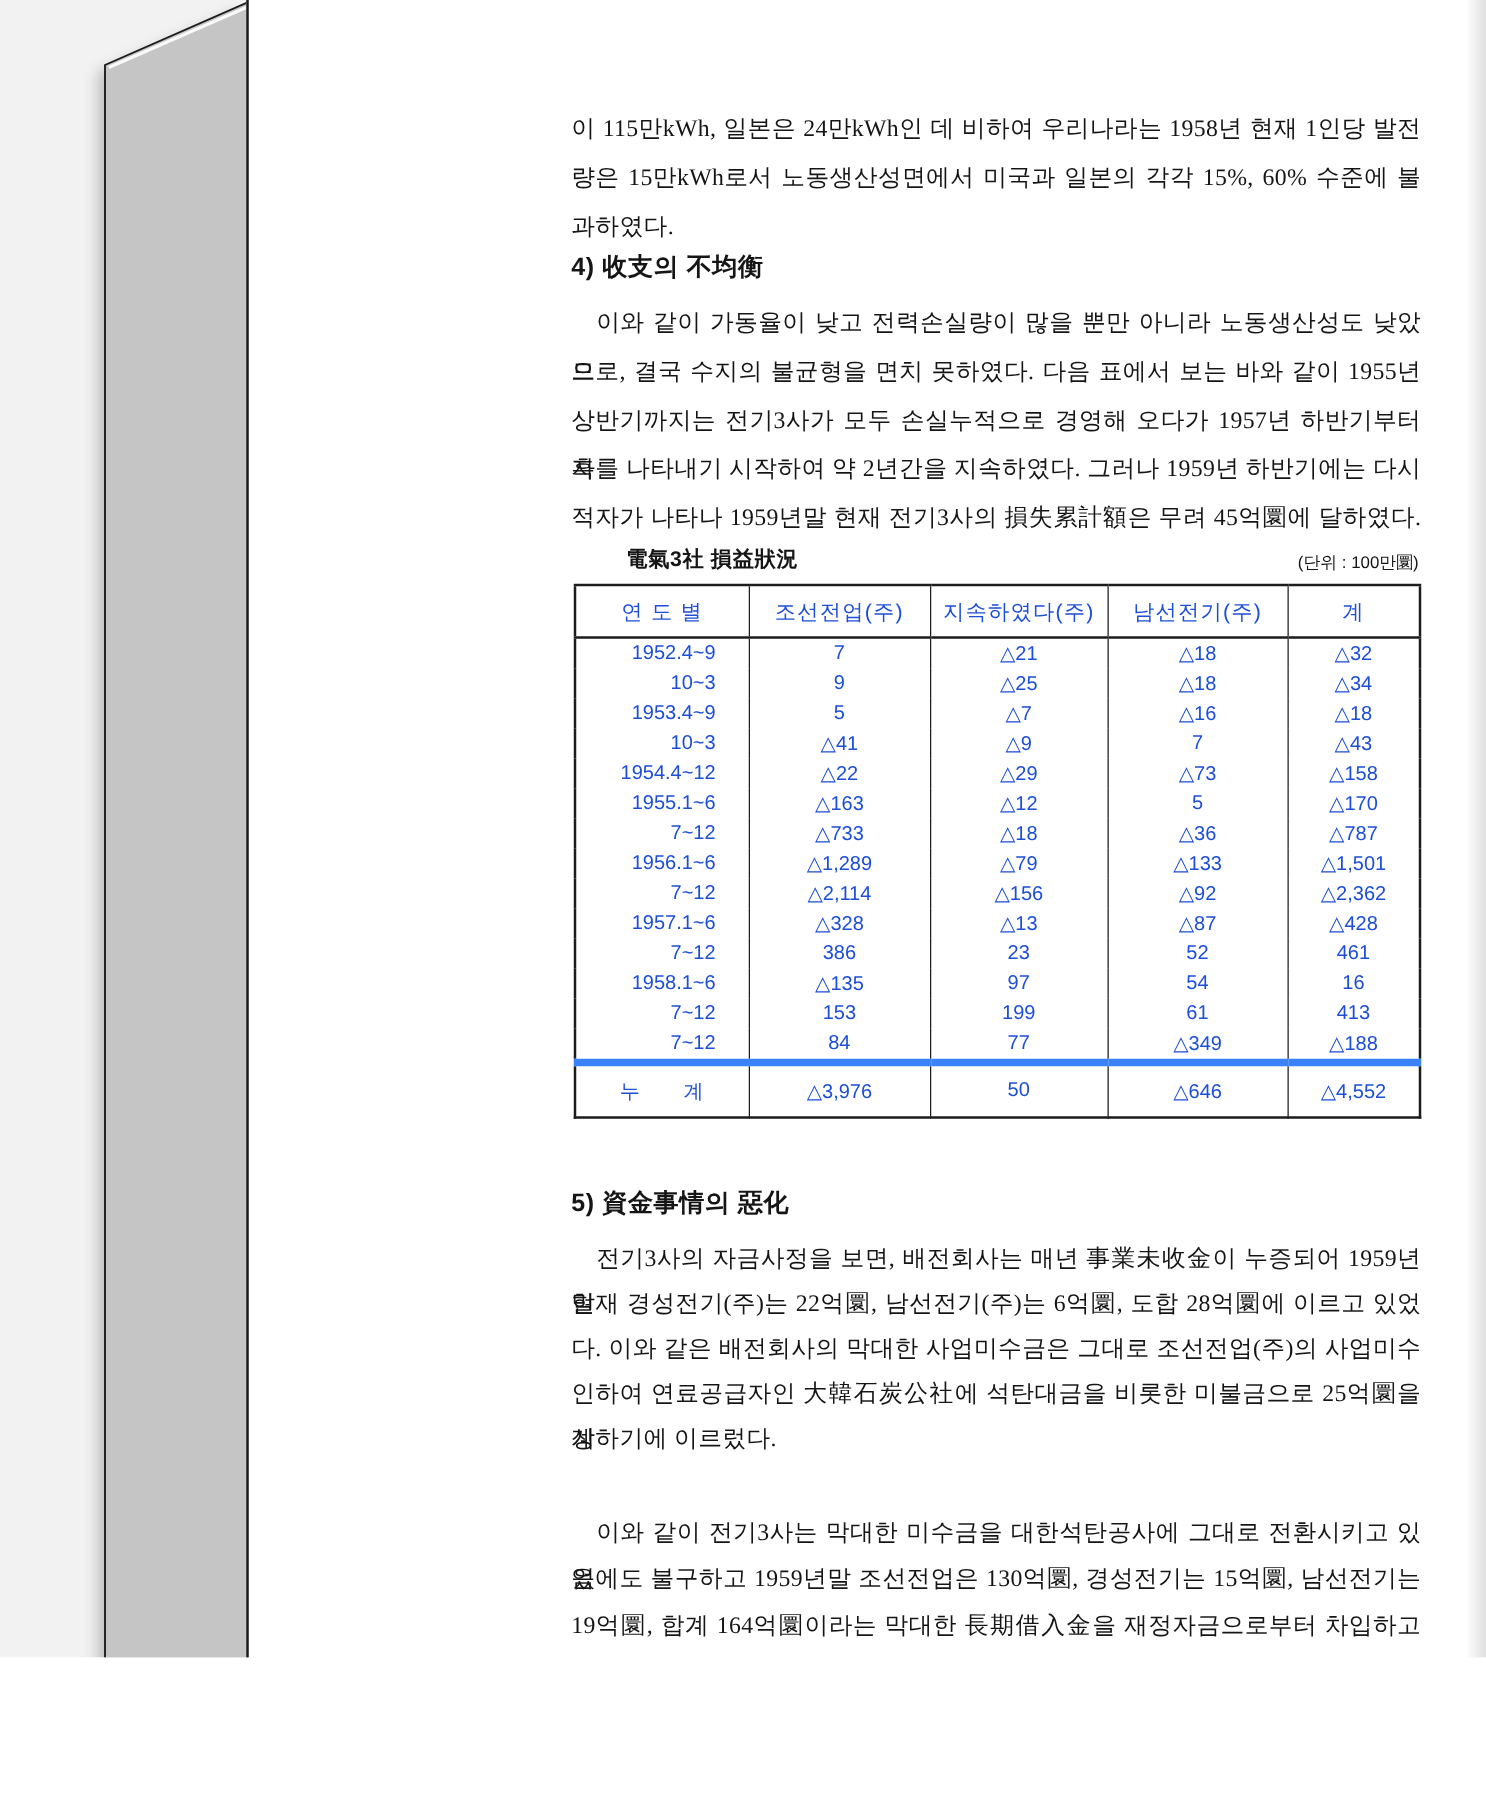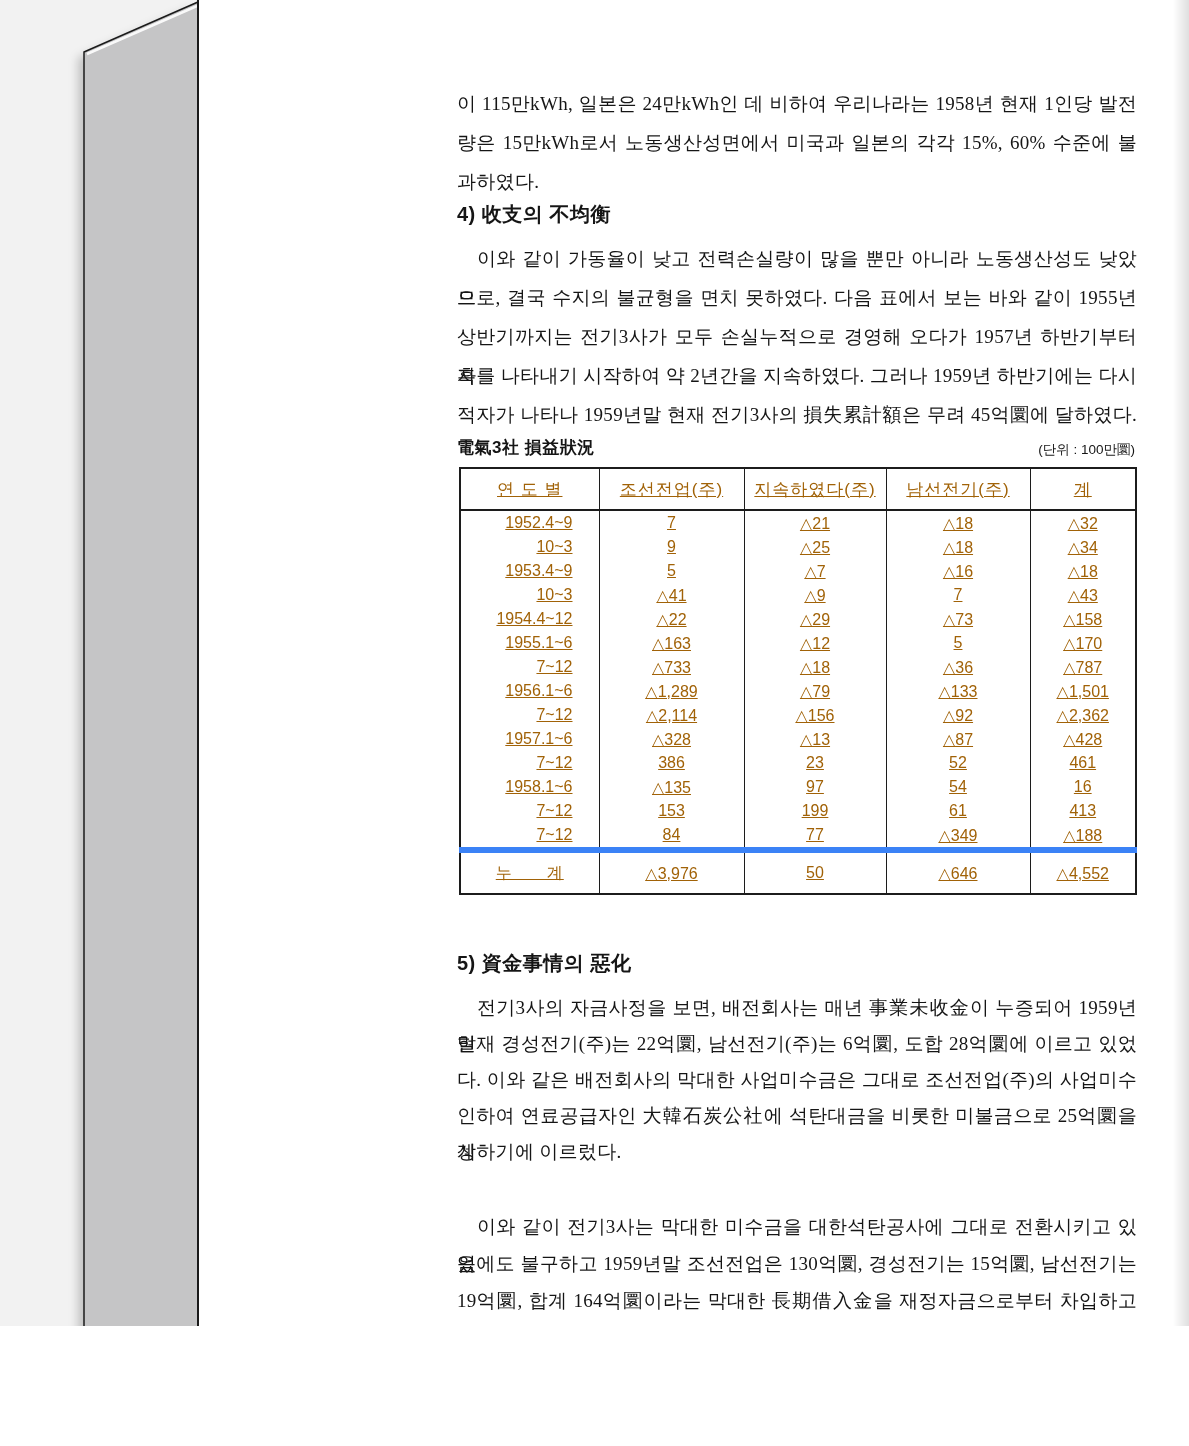--- a/index.html
+++ b/index.html
@@ -44,34 +44,33 @@
     font-family:"Liberation Sans","DejaVu Sans",sans-serif;
     font-weight:bold;font-size:20px;line-height:30px;
     letter-spacing:0.5px;
   }
   .table-caption{
     display:flex;justify-content:space-between;align-items:flex-end;
     width:678px;
   }
   .table-title{
     font-family:"Liberation Sans","DejaVu Sans",sans-serif;
-    font-weight:bold;font-size:17px;letter-spacing:0.5px;
+    font-weight:bold;font-size:17px;letter-spacing:0.5px;margin-left:44px;
   }
   .table-unit{
     font-family:"Liberation Sans","DejaVu Sans",sans-serif;
     font-size:13.5px;
   }
   table.pl{
     border-collapse:collapse;
     table-layout:fixed;
     width:676px;
     font-family:"Liberation Sans","DejaVu Sans",sans-serif;
     font-size:16px;
-    color:#a16207;
-    text-decoration:underline;
+    color:#1d4ed8;
   }
   table.pl, table.pl th{border:2px solid #1c1c1c;}
   table.pl th{
     border-bottom:2px solid #1c1c1c;
     border-left:1px solid #1c1c1c;border-right:1px solid #1c1c1c;
     height:38px;font-size:17px;font-weight:normal;
     letter-spacing:1px;
   }
   table.pl td{
     border-left:1px solid #1c1c1c;border-right:1px solid #1c1c1c;

